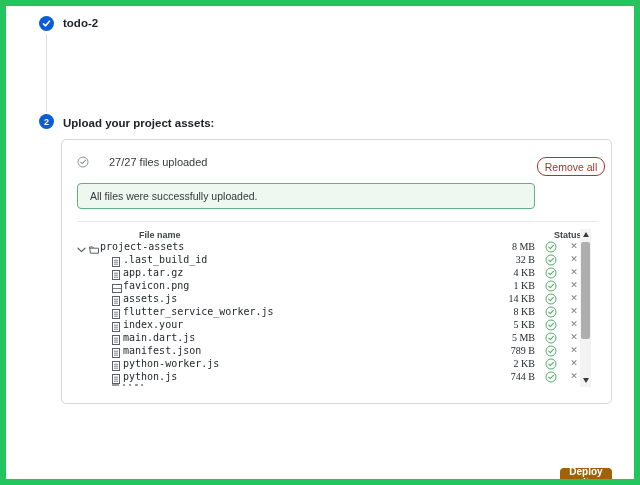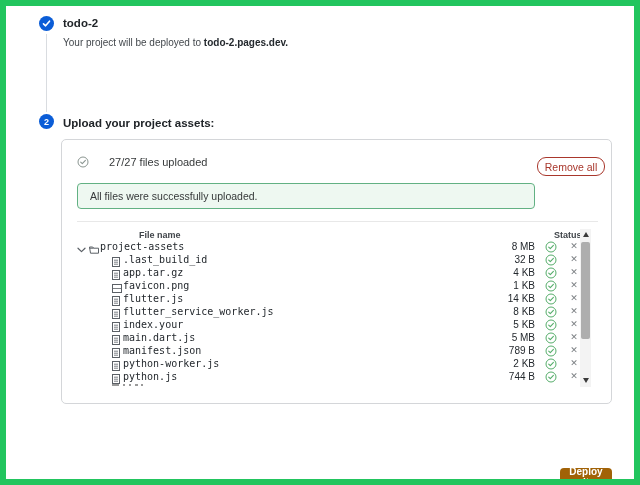--- a/index.html
+++ b/index.html
@@ -53,21 +53,21 @@
   .frow .ficon { position:absolute; top:1.5px; }
   .frow.lvl0 .ficon { left:12px; }
   .frow.lvl1 .ficon { left:35px; }
   .fname {
     position:absolute; top:0; font-family:"DejaVu Sans Mono", monospace;
     font-size:10px; color:#24292e; white-space:nowrap;text-align:center;
   }
   .frow.lvl0 .fname { left:23px; }
   .frow.lvl1 .fname { left:46px; }
   .fsize {
-    position:absolute; top:0; right:56px; font-family:Liberation Sans, sans-serif;
+    position:absolute; top:0; right:56px; font-family:Liberation Serif, serif;
     font-size:10px; color:#24292e; white-space:nowrap;
   }
   .fcheck { position:absolute; left:468px; top:1px; }
   .fx { position:absolute; left:491px; top:0px; width:12px; text-align:center;
         color:#7b7f83; font-size:9px; cursor:pointer; }
   .partial-marks { position:absolute; top:144px; left:35px; height:3px; }
   .pm { position:absolute; top:0; background:#9a9a9a; height:2px; }
   
   .sbar { position:absolute; left:518px; top:89px; width:11px; height:158px; background:#f3f3f3; }
   .sb-up, .sb-down { position:absolute; left:0; width:11px; height:11px; display:flex;
@@ -89,21 +89,20 @@
 
 <div class="frame">
 
   <div class="step-circle step1-circle">
     <svg width="9" height="9" viewBox="0 0 9 9">
       <path d="M1.5 4.8 L3.6 6.8 L7.5 2.2" fill="none" stroke="#ffffff" stroke-width="1.6" stroke-linecap="round" stroke-linejoin="round"></path>
     </svg>
   </div>
   <div class="connector"></div>
   <div class="step-title step1-title">todo-2</div>
-  <div class="step1-desc"><span>Your project will be deployed to </span><b>todo-2.pages.dev.</b></div>
 
   <div class="step-circle step2-circle">
       <span>2</span>
     </div>
   <div class="step-title step2-title">Upload your project assets:</div>
 
   <div class="card">
 
     <div class="summary-row">
       <svg width="12" height="12" viewBox="0 0 12 12">
@@ -179,21 +178,21 @@
               <circle cx="6" cy="6" r="5" fill="none" stroke="#55ad6a" stroke-width="1"></circle>
               <path d="M3.7 6.1 L5.3 7.7 L8.4 4.4" fill="none" stroke="#55ad6a" stroke-width="1.1" stroke-linecap="round" stroke-linejoin="round"></path>
             </svg></span>
           <span class="fx">✕</span>
         </div>
         <div class="frow lvl1">
           <span class="ficon"><svg width="8" height="10" viewBox="0 0 8 10">
               <rect x="0.5" y="0.5" width="7" height="9" fill="none" stroke="#5b6066" stroke-width="1"></rect>
               <path d="M2 3.2 h4 M2 5.2 h4 M2 7.2 h4" stroke="#5b6066" stroke-width="0.8"></path>
             </svg></span>
-          <span class="fname">flutter.js</span>
+          <span class="fname">assets.js</span>
           <span class="fsize">14 KB</span>
           <span class="fcheck"><svg width="12" height="12" viewBox="0 0 12 12">
               <circle cx="6" cy="6" r="5" fill="none" stroke="#55ad6a" stroke-width="1"></circle>
               <path d="M3.7 6.1 L5.3 7.7 L8.4 4.4" fill="none" stroke="#55ad6a" stroke-width="1.1" stroke-linecap="round" stroke-linejoin="round"></path>
             </svg></span>
           <span class="fx">✕</span>
         </div>
         <div class="frow lvl1">
           <span class="ficon"><svg width="8" height="10" viewBox="0 0 8 10">
               <rect x="0.5" y="0.5" width="7" height="9" fill="none" stroke="#5b6066" stroke-width="1"></rect>

